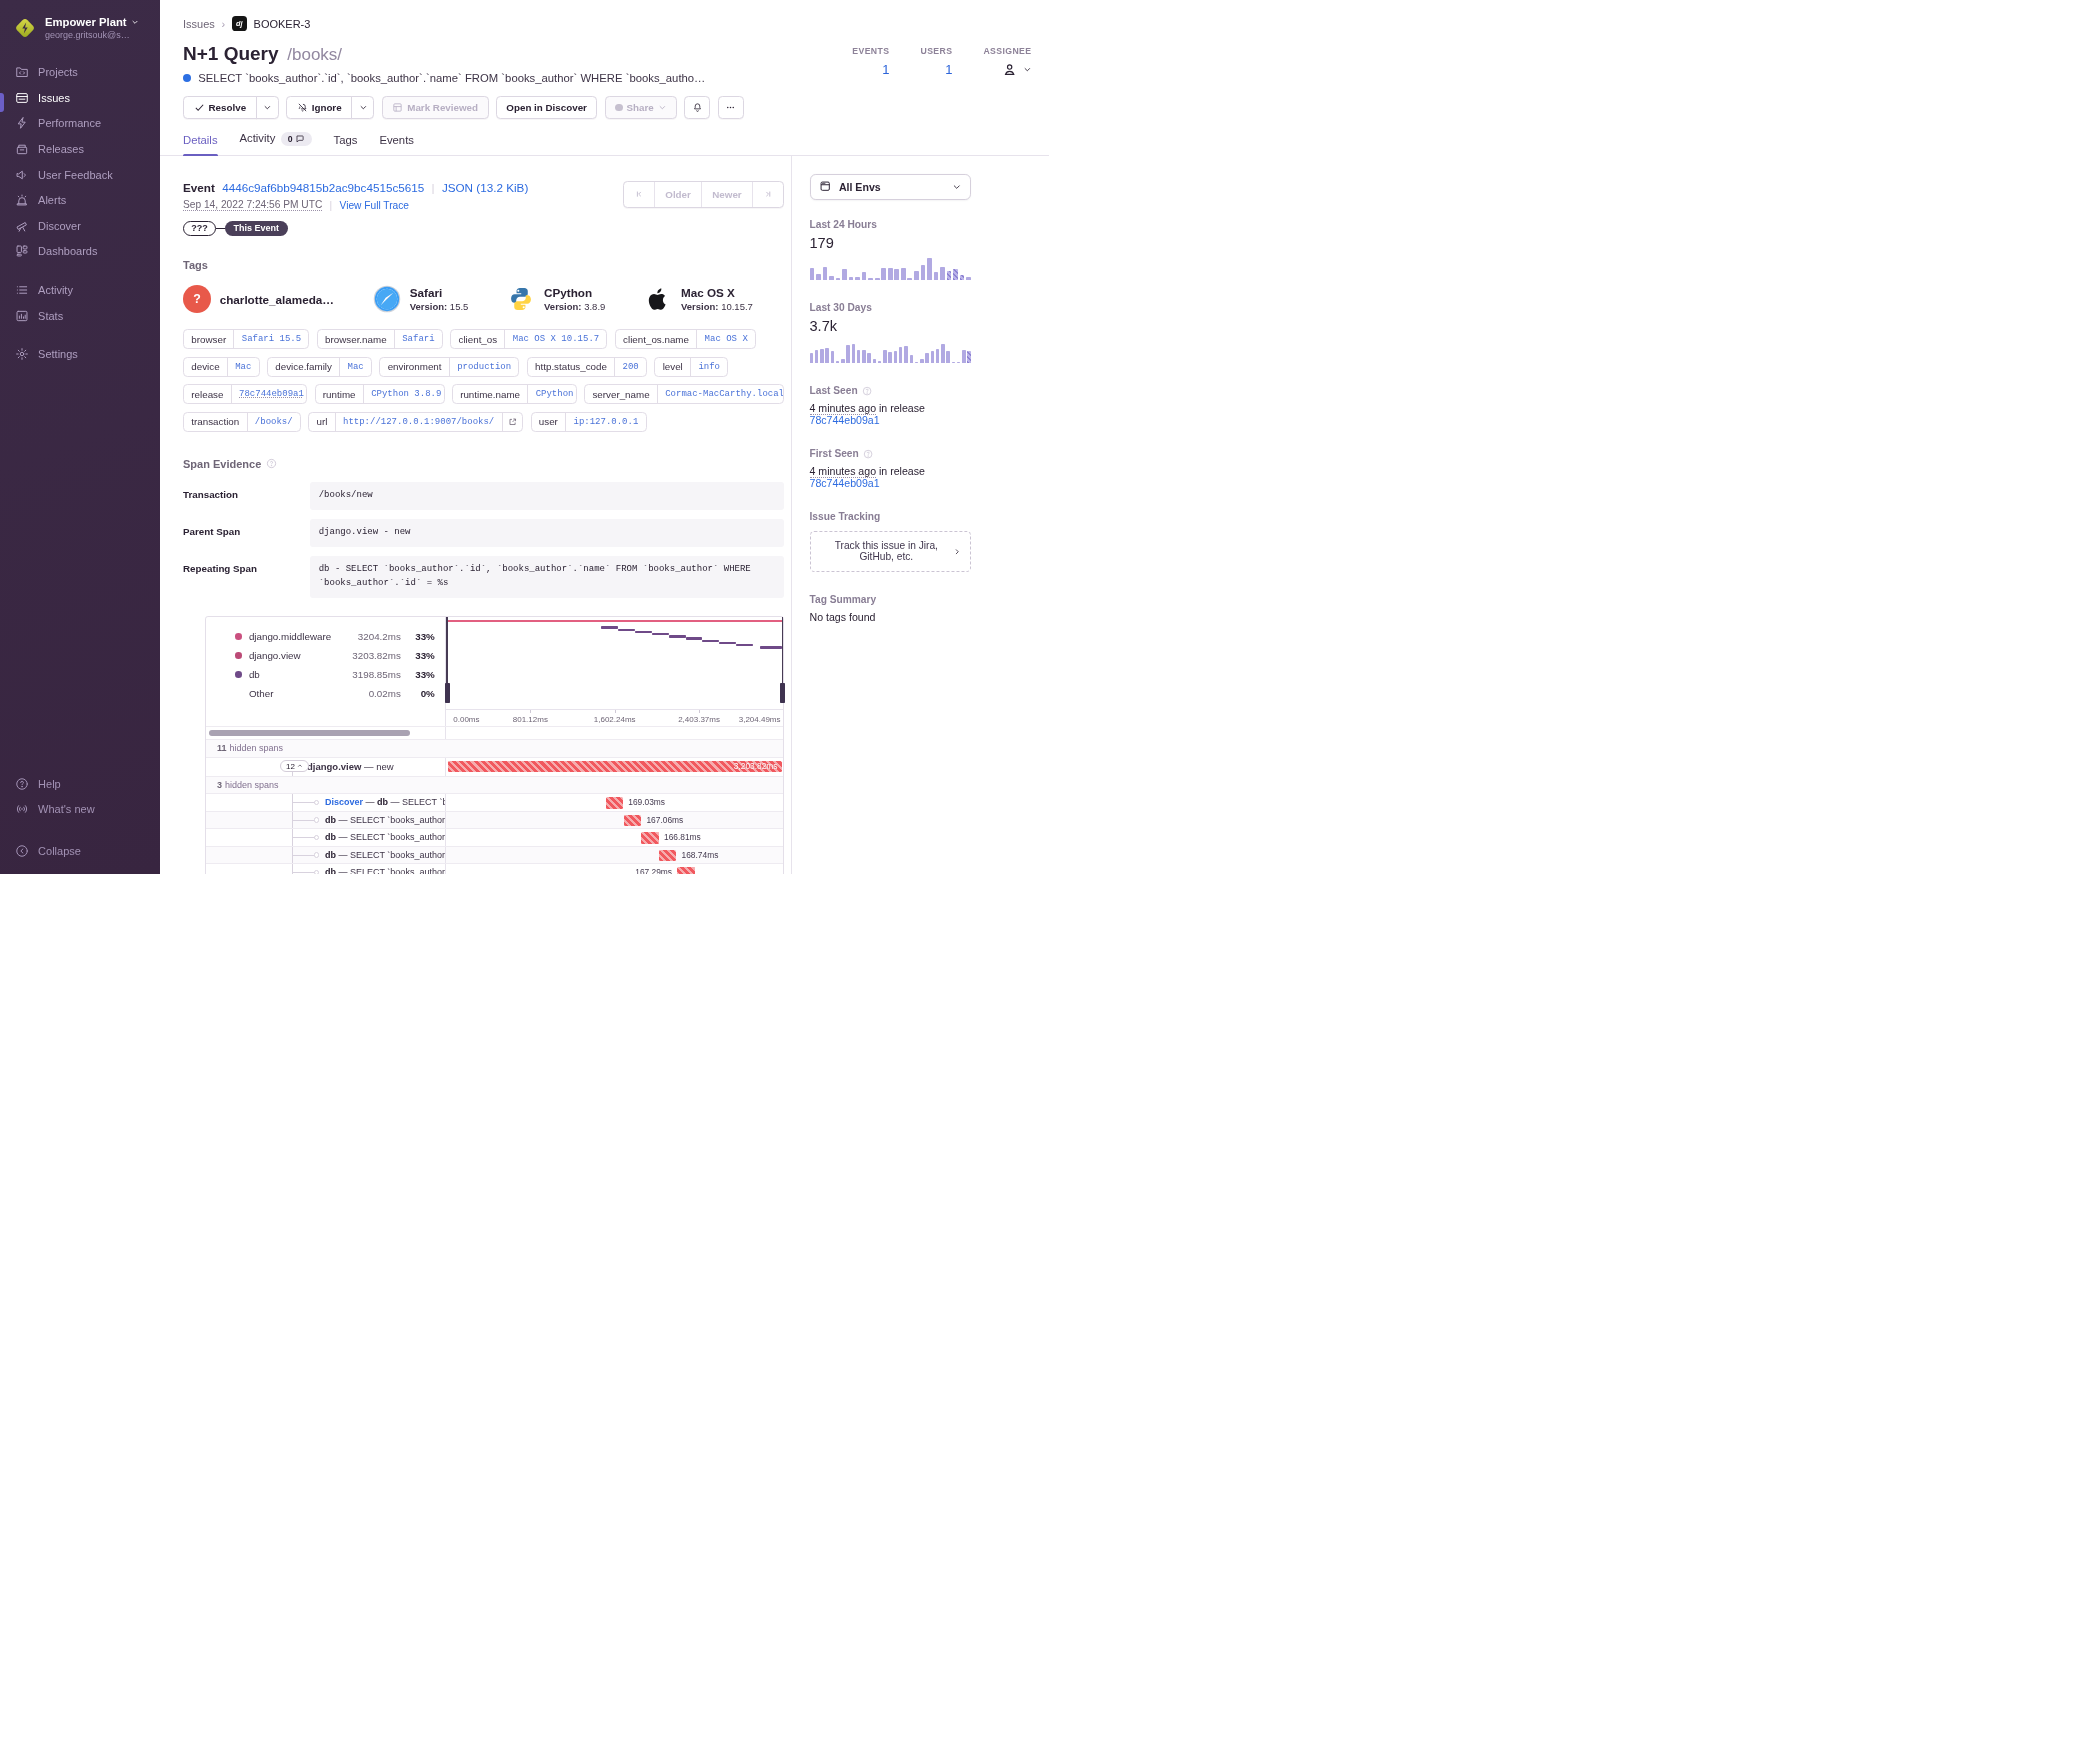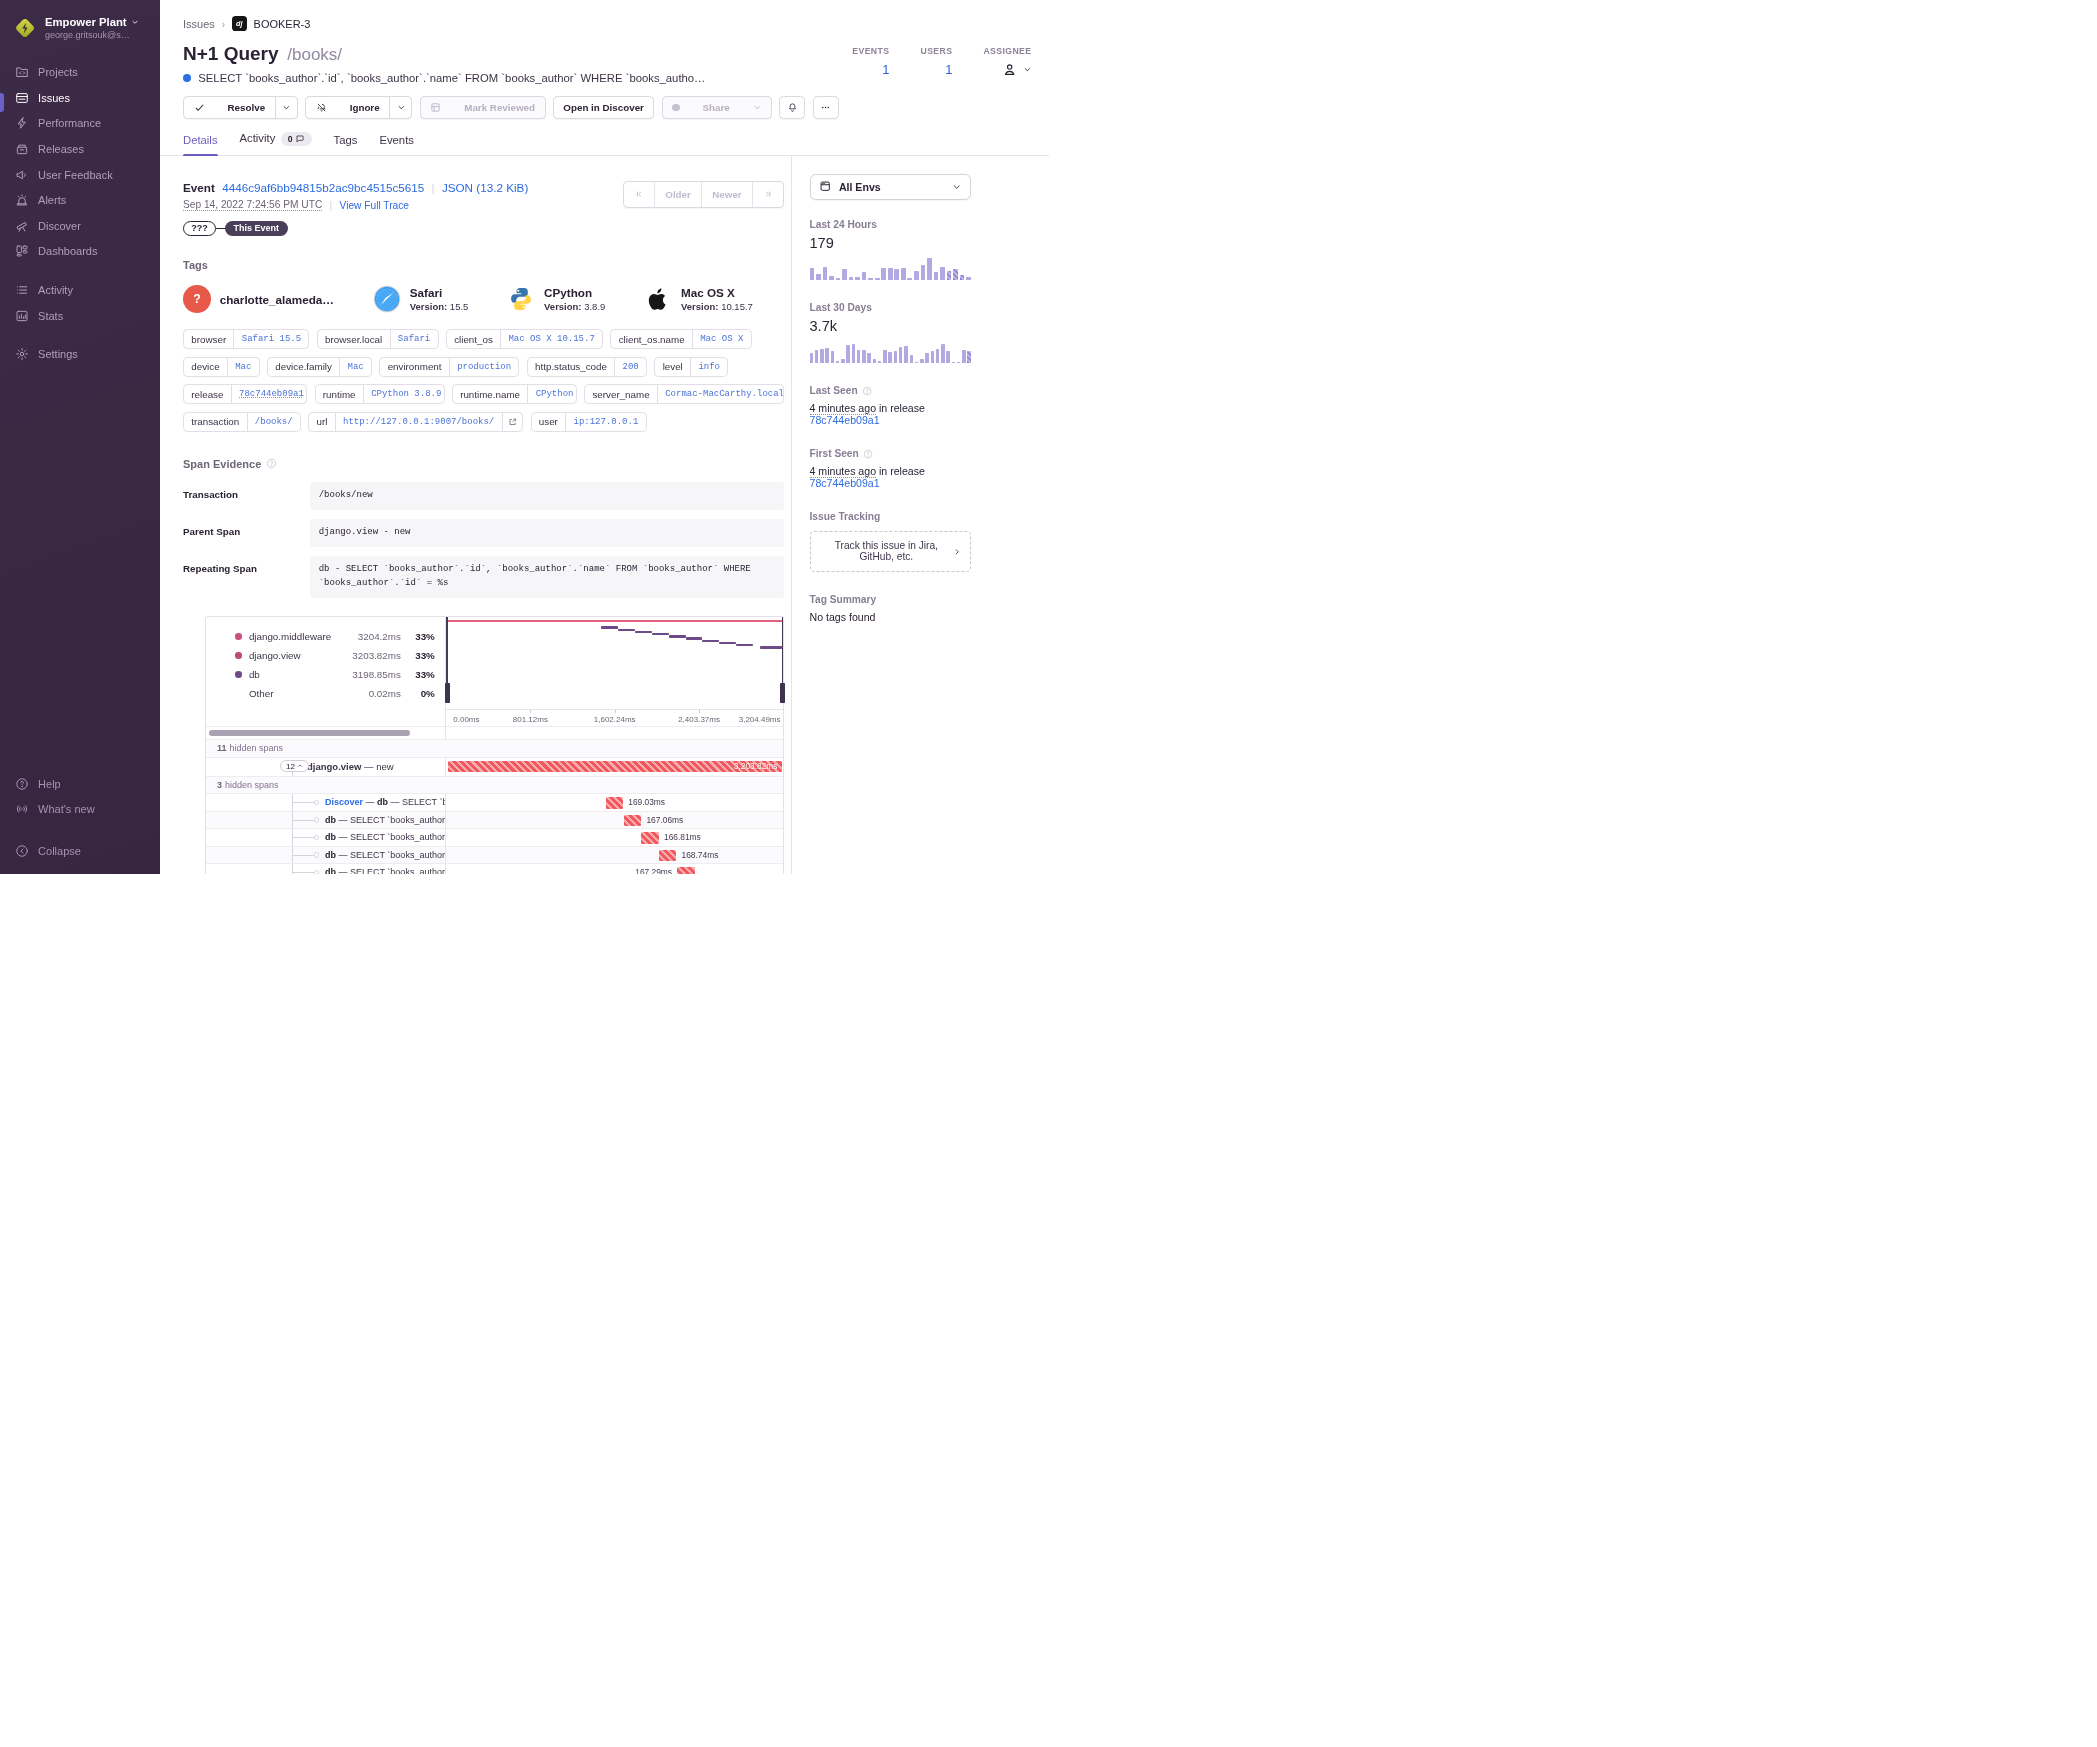--- a/index.html
+++ b/index.html
@@ -40,21 +40,21 @@
 
   .head-stats { display:flex; gap:31px; padding-top:2.9px; }
   .stat { display:flex; flex-direction:column; align-items:flex-end; gap:5.8px; }
   .stat-label { font-size:8.7px; font-weight:bold; letter-spacing:0.4px; color:#8d8298; }
   .stat-value { font-size:13px; color:#2c64d9; text-decoration:none; }
   .assignee-cell { display:flex; align-items:center; gap:5.1px; color:#2b2233; }
   .assignee-cell svg { width:15.3px; height:15.3px; }
   .assignee-cell .chev { width:8.7px; height:8.7px; color:#2b2233; }
 
   .actions { display:flex; align-items:center; gap:7.3px; padding:11.7px 0 0 23px; }
-  .btn { display:inline-flex; align-items:center; gap:23px; height:23px; padding:0 9.5px; background:#fff; border:0.7px solid #dcd7e2; border-radius:4.4px; font-weight:bold; font-size:9.8px; color:#2b2233; box-shadow:0 0.7px 0.7px rgba(43,34,51,.04); cursor:pointer; white-space:nowrap; }
+  .btn { display:inline-flex; align-items:center; gap:4px; height:23px; padding:0 9.5px; background:#fff; border:0.7px solid #dcd7e2; border-radius:4.4px; font-weight:bold; font-size:9.8px; color:#2b2233; box-shadow:0 0.7px 0.7px rgba(43,34,51,.04); cursor:pointer; white-space:nowrap; }
   .btn svg { width:11px; height:11px; }
   .btn.disabled { color:#b7afc3; background:#fbfafc; cursor:default; }
   .btn.icon-only { width:26px; padding:0; justify-content:center; }
   .split { display:inline-flex; }
   .split .btn:first-child { border-radius:4.4px 0 0 4.4px; }
   .split .btn.caret { border-radius:0 4.4px 4.4px 0; margin-left:-0.7px; width:23px; padding:0; justify-content:center; }
   .caret svg, .chev svg { width:8.7px; height:8.7px; }
   .share-dot { width:7.3px; height:7.3px; border-radius:50%; background:#c6c0cf; }
 
   .tabs { display:flex; gap:22px; align-items:flex-end; padding:13px 0 0 23px; border-bottom:0.7px solid #e7e3ec; }
@@ -553,21 +553,21 @@
               </span>
             </div>
           </div>
           <div class="pill-rows" id="pill-rows">
               <div class="pill-row">
                 <span class="kv-pill">
                   <span class="kv-key">browser</span>
                   <a class="kv-val">Safari 15.5</a>
                 </span>
                 <span class="kv-pill">
-                  <span class="kv-key">browser.local</span>
+                  <span class="kv-key">browser.name</span>
                   <a class="kv-val">Safari</a>
                 </span>
                 <span class="kv-pill">
                   <span class="kv-key">client_os</span>
                   <a class="kv-val">Mac OS X 10.15.7</a>
                 </span>
                 <span class="kv-pill">
                   <span class="kv-key">client_os.name</span>
                   <a class="kv-val">Mac OS X</a>
                 </span>

